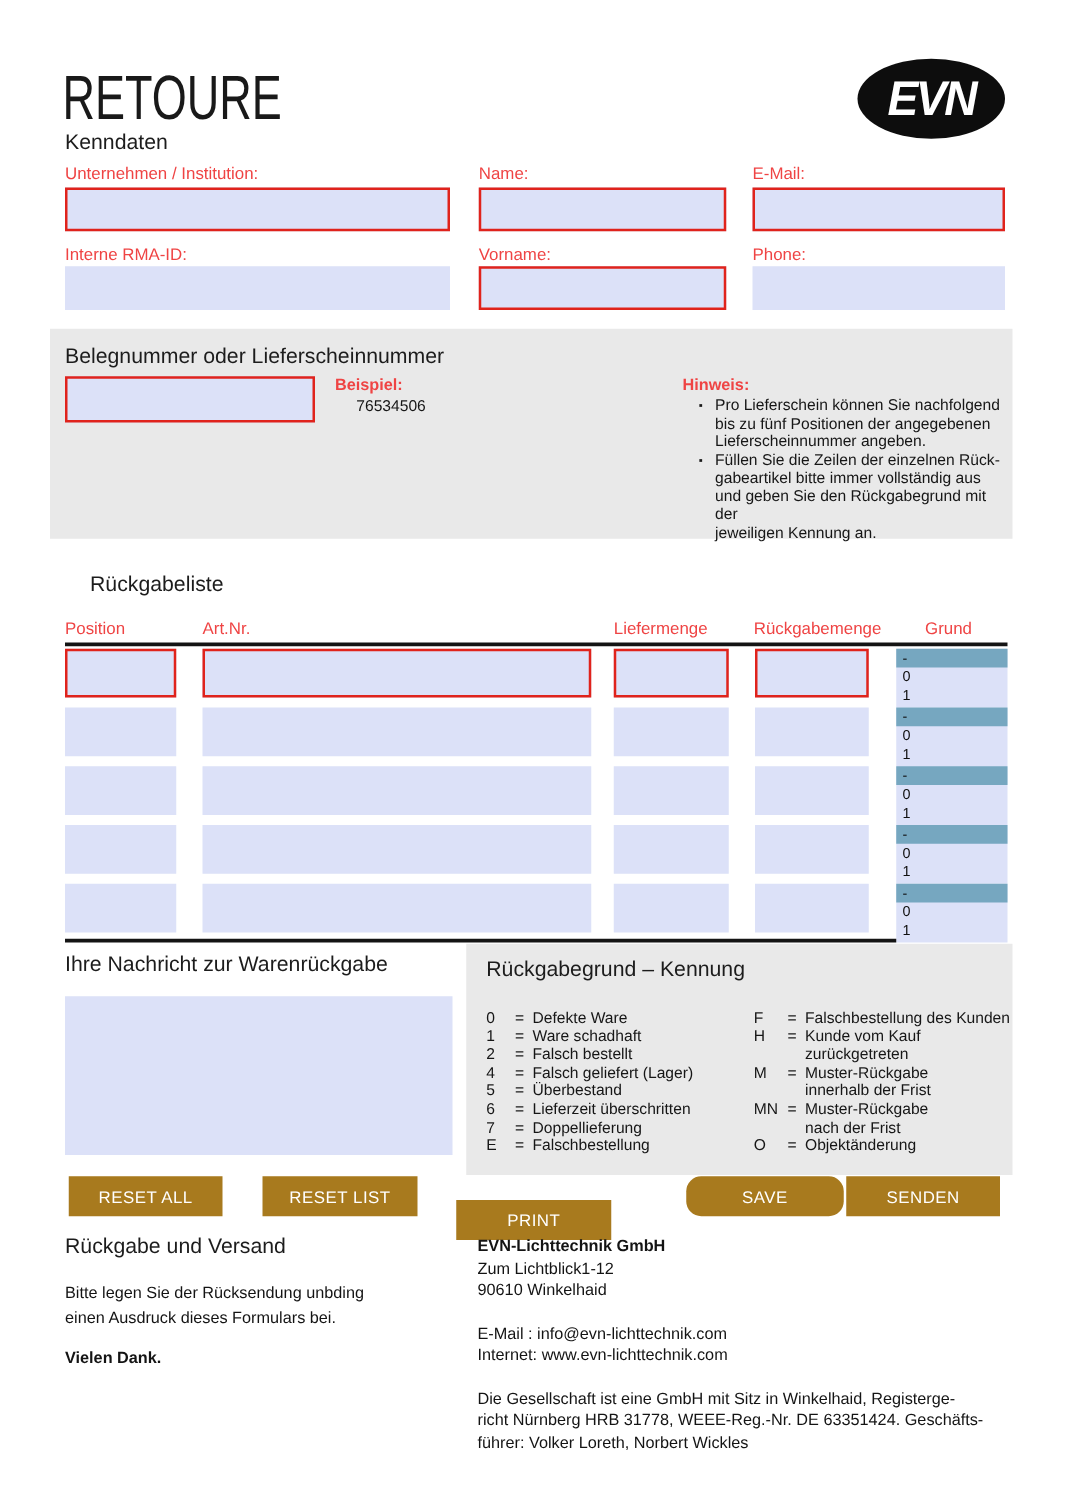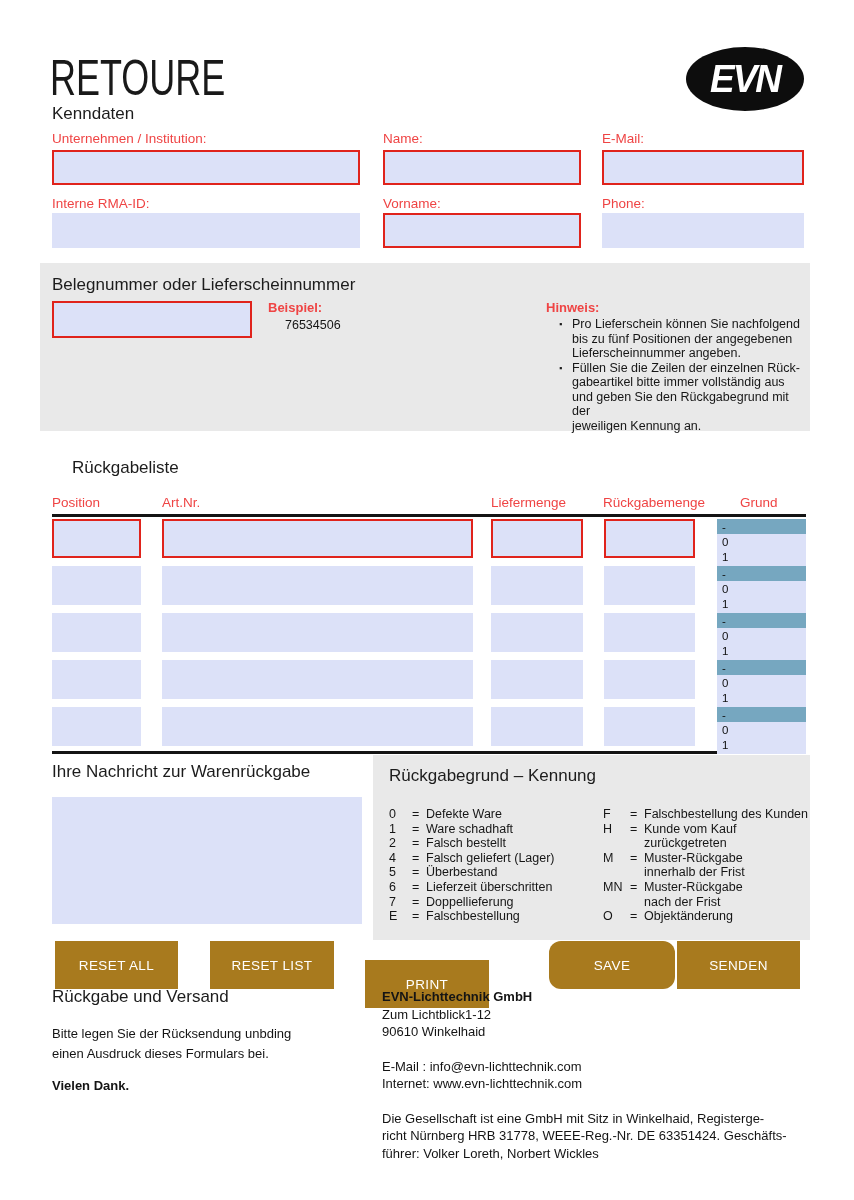--- a/index.html
+++ b/index.html
@@ -42,21 +42,21 @@
   .grund{position:absolute;left:717px;width:89px;height:47px;background:#dce1f8;box-sizing:border-box;}
   .opt{height:14px;line-height:14px;font-size:11.5px;padding-left:5px;color:#101010;margin-top:1px;}
   .opt.sel{background:#76a7c0;margin-top:0;padding-top:1px;height:14px;}
   
   .lg-row{display:flex;align-items:flex-start;font-size:12.5px;line-height:14.6px;color:#161616;}
   .lg-code{flex:none;}
   .lg-eq{flex:none;}
   .lg-text{white-space:pre-line;}
   
   .btn{
-    position:absolute;top:941px;height:48px;background:#a87a1e;color:#ffffff;
+    position:absolute;top:941px;height:32px;background:#a87a1e;color:#ffffff;
     border:none;font-family:"Liberation Sans",sans-serif;font-size:13.5px;
     letter-spacing:0.4px;cursor:pointer;
   }
   
   .msg{
     position:absolute;left:52px;top:797px;width:310px;height:127px;background:#dce1f8;
     border:none;resize:none;box-sizing:border-box;font-family:"Liberation Sans",sans-serif;
     font-size:13px;padding:4px 6px;
   }
   

